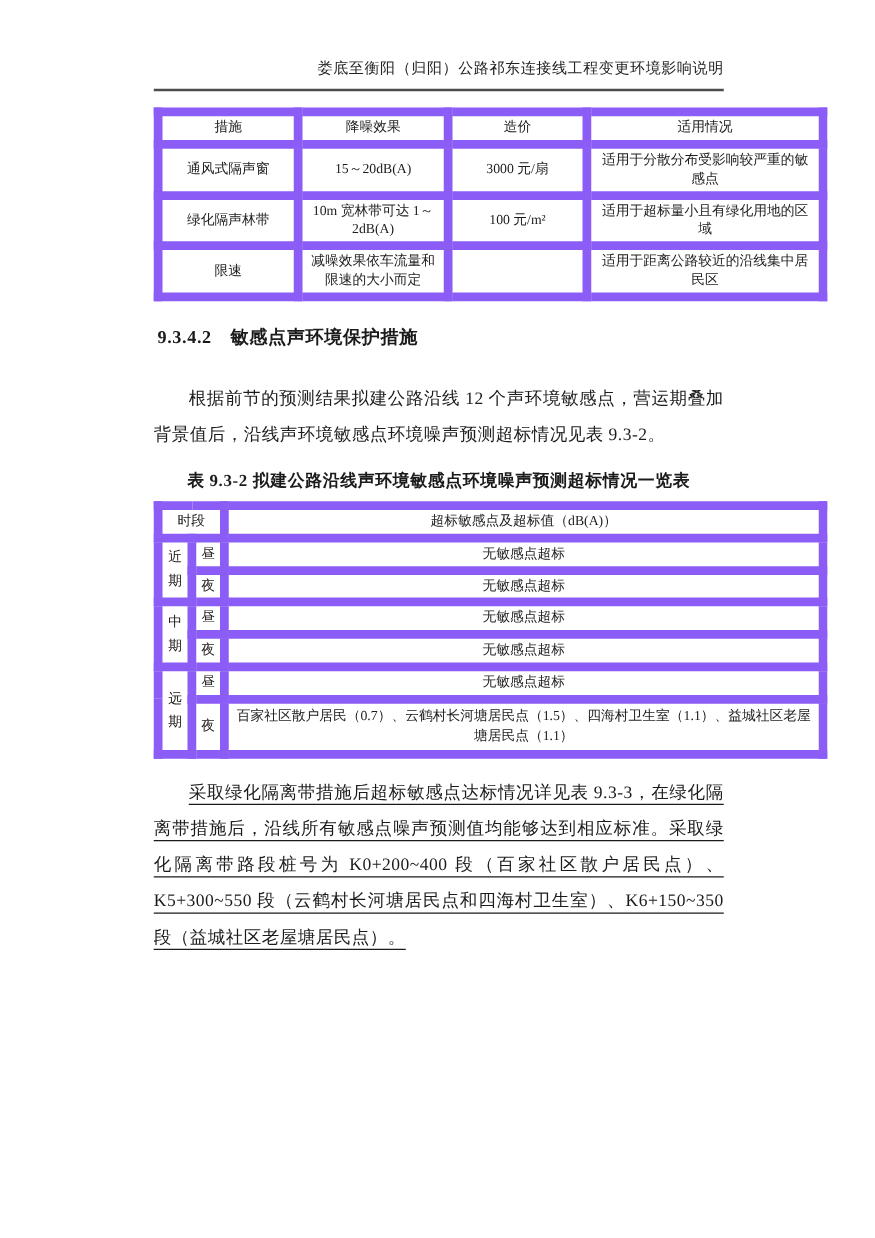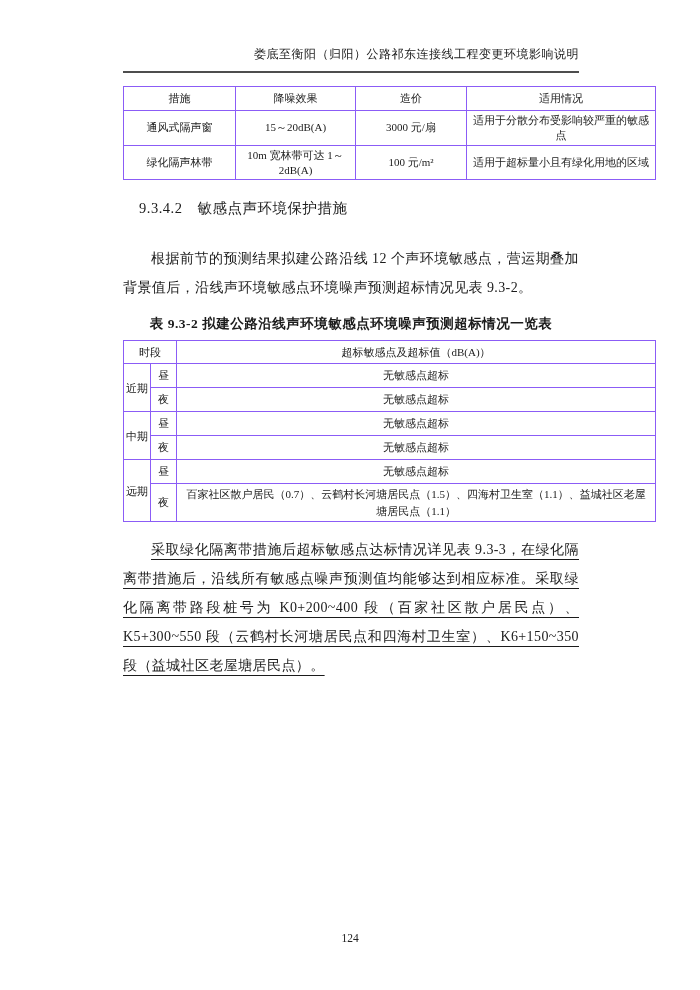--- a/index.html
+++ b/index.html
@@ -24,39 +24,39 @@
     color: #222;
   }
   .header-rule {
     border: none;
     border-bottom: 2px solid #4d4d4d;
     margin: 8px 0 0 0;
   }
 
   table { border-collapse: collapse; width: 532px; table-layout: fixed; }
   td, th {
-    border: 1px solid #8b5cf6;
+    border: 7px solid #8b5cf6;
     font-weight: normal;
     font-size: 11px;
     line-height: 1.35;
     text-align: center;
     vertical-align: middle;
     padding: 2px 4px;
     color: #1b1b1b;
   }
 
   .measures-table { margin-top: 13px; }
   .measures-table .hrow td { height: 24px; }
   .measures-table .r1 td, .measures-table .r2 td { height: 24px; }
   .measures-table .r3 td, .measures-table .r4 td { height: 32px; }
 
   .section-heading {
-    margin: 19px 0 0 16px;
+    margin: 19px 0 0 3px;
     font-size: 14.5px;
-    font-weight: normal;
+    font-weight: bold;
     letter-spacing: 0.5px;
   }
 
   .body-par {
     margin: 8px 0 0 0;
     font-size: 14px;
     line-height: 29px;
     text-align: justify;
     text-justify: inter-character;
     text-indent: 2em;
@@ -128,20 +128,26 @@
         <td>15～20dB(A)</td>
         <td>3000 元/扇</td>
         <td>适用于分散分布受影响较严重的敏感点</td>
       </tr>
       <tr class="r3">
         <td>绿化隔声林带</td>
         <td>10m 宽林带可达 1～2dB(A)</td>
         <td>100 元/m²</td>
         <td>适用于超标量小且有绿化用地的区域</td>
       </tr>
+      <tr class="r4">
+        <td>限速</td>
+        <td>减噪效果依车流量和限速的大小而定</td>
+        <td></td>
+        <td>适用于距离公路较近的沿线集中居民区</td>
+      </tr>
     </tbody>
   </table>
 
   <h3 class="section-heading">9.3.4.2　敏感点声环境保护措施</h3>
 
   <p class="body-par first">根据前节的预测结果拟建公路沿线 12 个声环境敏感点，营运期叠加背景值后，沿线声环境敏感点环境噪声预测超标情况见表 9.3-2。</p>
 
   <div class="table-caption">
     <span class="cap-label">表 9.3-2</span><span>拟建公路沿线声环境敏感点环境噪声预测超标情况一览表</span>
   </div>
@@ -184,15 +190,14 @@
         <td class="time">夜</td>
         <td class="val val-long">百家社区散户居民（0.7）、云鹤村长河塘居民点（1.5）、四海村卫生室（1.1）、益城社区老屋塘居民点（1.1）</td>
       </tr>
     </tbody>
   </table>
 
   <div class="par-block">
     <p class="body-par underlined">采取绿化隔离带措施后超标敏感点达标情况详见表 9.3-3，在绿化隔离带措施后，沿线所有敏感点噪声预测值均能够达到相应标准。采取绿化隔离带路段桩号为 K0+200~400 段（百家社区散户居民点）、K5+300~550 段（云鹤村长河塘居民点和四海村卫生室）、K6+150~350 段（益城社区老屋塘居民点）。</p>
   </div>
 
-  <div class="page-number">124</div>
 
 </div>
 
 </body></html>

